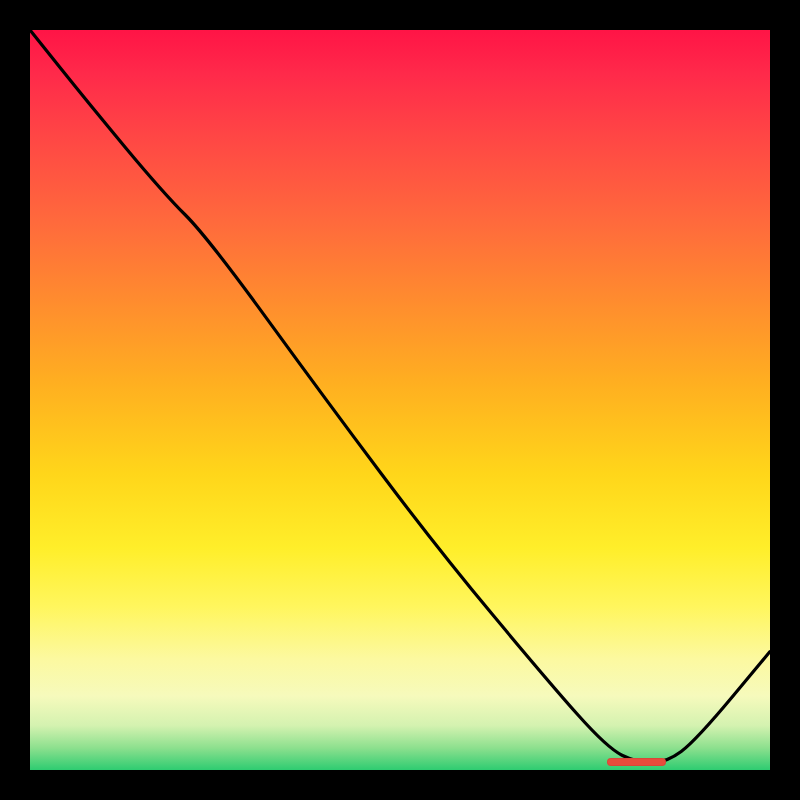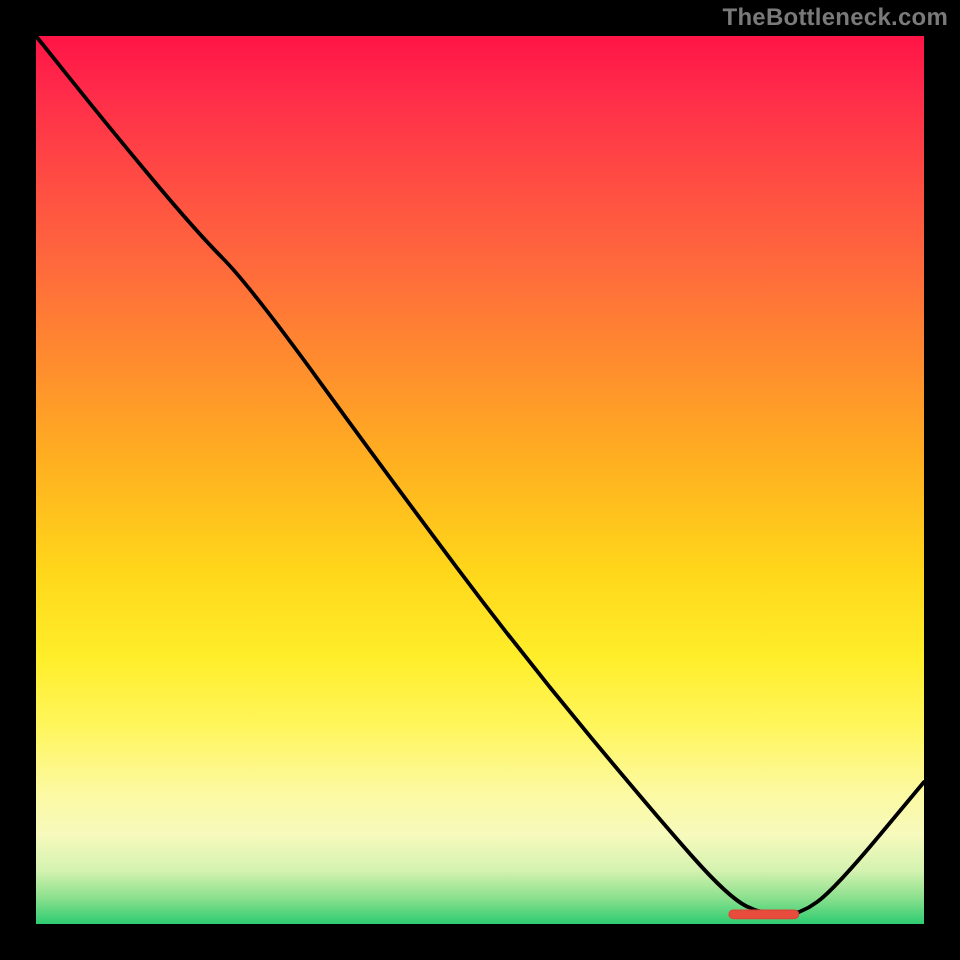--- a/index.html
+++ b/index.html
@@ -65,21 +65,20 @@
     height: 8px;
     border-radius: 4px;
     background: #e74c3c;
     box-shadow: 0 0 0 1px rgba(0,0,0,0.06) inset;
   }
 </style>
 </head>
 <body>
 
 <div class="frame">
-  <div class="watermark">TheBottleneck.com</div>
 
   <div class="plot-area">
     <svg class="curve" viewBox="0 0 740 740" preserveAspectRatio="none">
       <path id="curve-path" fill="none" stroke="#000" stroke-width="3.2" stroke-linejoin="round" stroke-linecap="round" d="M 0.0 0.0 Q 0.0 0.0 29.6 37.0 Q 59.2 74.0 96.2 118.4 Q 133.2 162.8 155.4 185.0 Q 177.6 207.2 236.8 288.6 Q 296.0 370.0 351.5 444.0 Q 407.0 518.0 462.5 584.6 Q 518.0 651.2 547.6 684.5 Q 577.2 717.8 592.0 725.2 Q 606.8 732.6 621.6 732.6 Q 636.4 732.6 651.2 721.5 Q 666.0 710.4 703.0 666.0 T 740.0 621.6"></path>
     </svg>
     <div id="marker" class="marker" style="left: 577.2px; width: 59.2px; top: 727.6px;"></div>
   </div>
 </div>
 
 </body></html>

